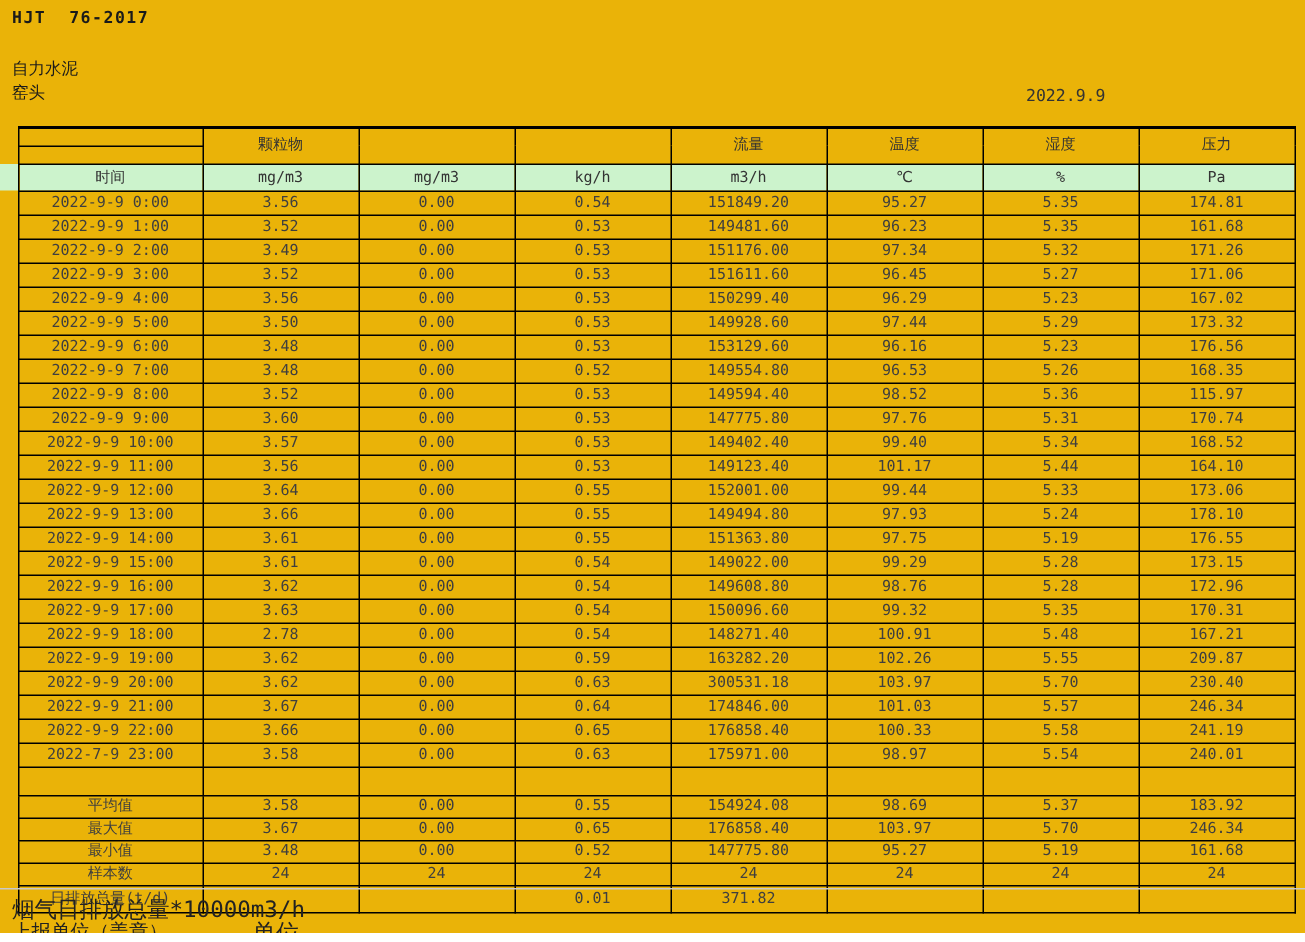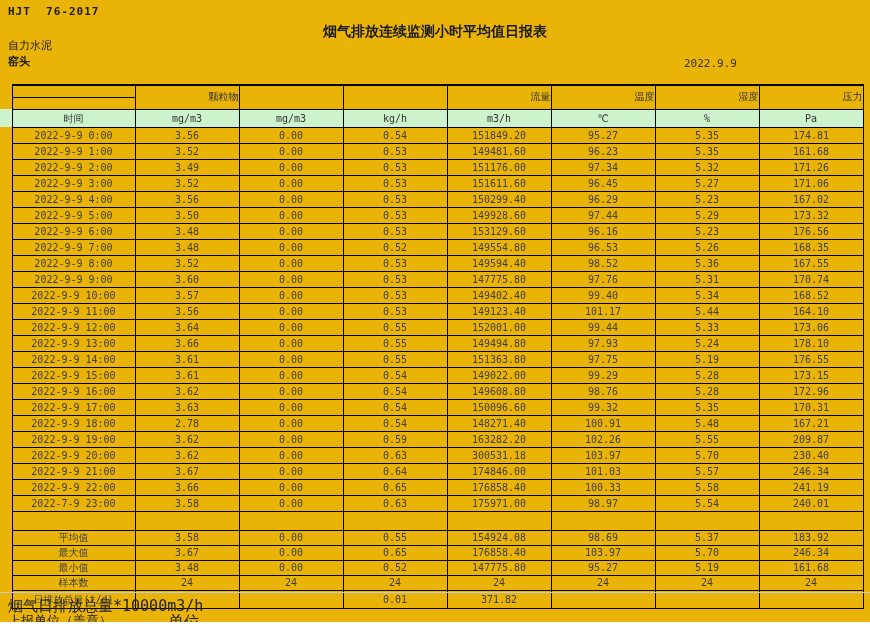--- a/index.html
+++ b/index.html
@@ -3,51 +3,50 @@
 <meta charset="utf-8">
 <style>
   html,body{margin:0;padding:0;background:#fff;}
   .page{
     position:relative;width:870px;height:622px;background:#eab308;overflow:hidden;
     font-family:"DejaVu Sans Mono","DejaVu Sans",sans-serif;color:#1a1a1a;
   }
   .doc-code{position:absolute;left:8px;top:5px;font-size:11px;font-weight:bold;letter-spacing:1px;white-space:pre;}
   .title{position:absolute;left:0;top:23px;width:100%;text-align:center;font-size:14px;font-weight:bold;}
   .company{position:absolute;left:8px;top:38px;font-size:11px;font-weight:normal;}
-  .station{position:absolute;left:8px;top:54px;font-size:11px;font-weight:bold;}
+  .station{position:absolute;left:8px;top:54px;font-size:11px;font-weight:normal;}
   .date{position:absolute;left:684px;top:57px;font-size:11px;color:#333;}
   table.report{
     position:absolute;left:0;top:84px;border-collapse:collapse;table-layout:fixed;
     width:863px;font-size:10px;color:#3f3f3f;
   }
   table.report td{
     border:1px solid #000;text-align:center;vertical-align:middle;padding:0;
     height:15px;line-height:15px;white-space:nowrap;overflow:hidden;box-sizing:border-box;
   }
   table.report td.gutter{border:none;background:transparent;}
   table.report tr.hdrA td{height:12px;line-height:12px;}
-  table.report tr.hdrA td:not(.gutter){border-top:2px solid #000;text-align:right;}
+  table.report tr.hdrA td:not(.gutter){border-top:2px solid #000;}
   table.report tr.hdrB td{height:12px;line-height:12px;}
   table.report td.grp{height:24px;line-height:24px;color:#333;}
   table.report tr.unit-row td{height:17px;line-height:17px;background:#ccf3cc;color:#333;}
   table.report tr.unit-row td.gutter{border:none;}
   table.report tr.blank td{height:19px;line-height:19px;}
   table.report tr.summary td{height:14px;line-height:14px;}
   table.report tr.last td{height:17px;line-height:17px;}
   .grid-line{position:absolute;left:0;top:592px;width:870px;border-top:1px solid #c9c9c9;}
   .footnote{position:absolute;left:8px;top:597px;font-size:15px;color:#222;}
   .report-unit{position:absolute;left:8px;top:612px;font-size:13px;color:#222;}
   .unit-word{position:absolute;left:168px;top:612px;font-size:16px;color:#222;}
 </style>
 </head>
 <body>
 
 <div class="page">
   <div class="doc-code">HJT  76-2017</div>
-  <div class="title">烟气排放连续监测小时平均值日报表</div>
   <div class="company">自力水泥</div>
   <div class="station">窑头</div>
   <div class="date">2022.9.9</div>
 
   <table class="report">
     <colgroup>
       <col style="width:12px">
       <col style="width:123px">
       <col style="width:104px">
         <col style="width:104px">
@@ -176,21 +175,21 @@
         </tr>
         <tr>
           <td class="gutter"></td>
           <td>2022-9-9 8:00</td>
           <td>3.52</td>
           <td>0.00</td>
           <td>0.53</td>
           <td>149594.40</td>
           <td>98.52</td>
           <td>5.36</td>
-          <td>167.55</td>
+          <td>115.97</td>
         </tr>
         <tr>
           <td class="gutter"></td>
           <td>2022-9-9 9:00</td>
           <td>3.60</td>
           <td>0.00</td>
           <td>0.53</td>
           <td>147775.80</td>
           <td>97.76</td>
           <td>5.31</td>

